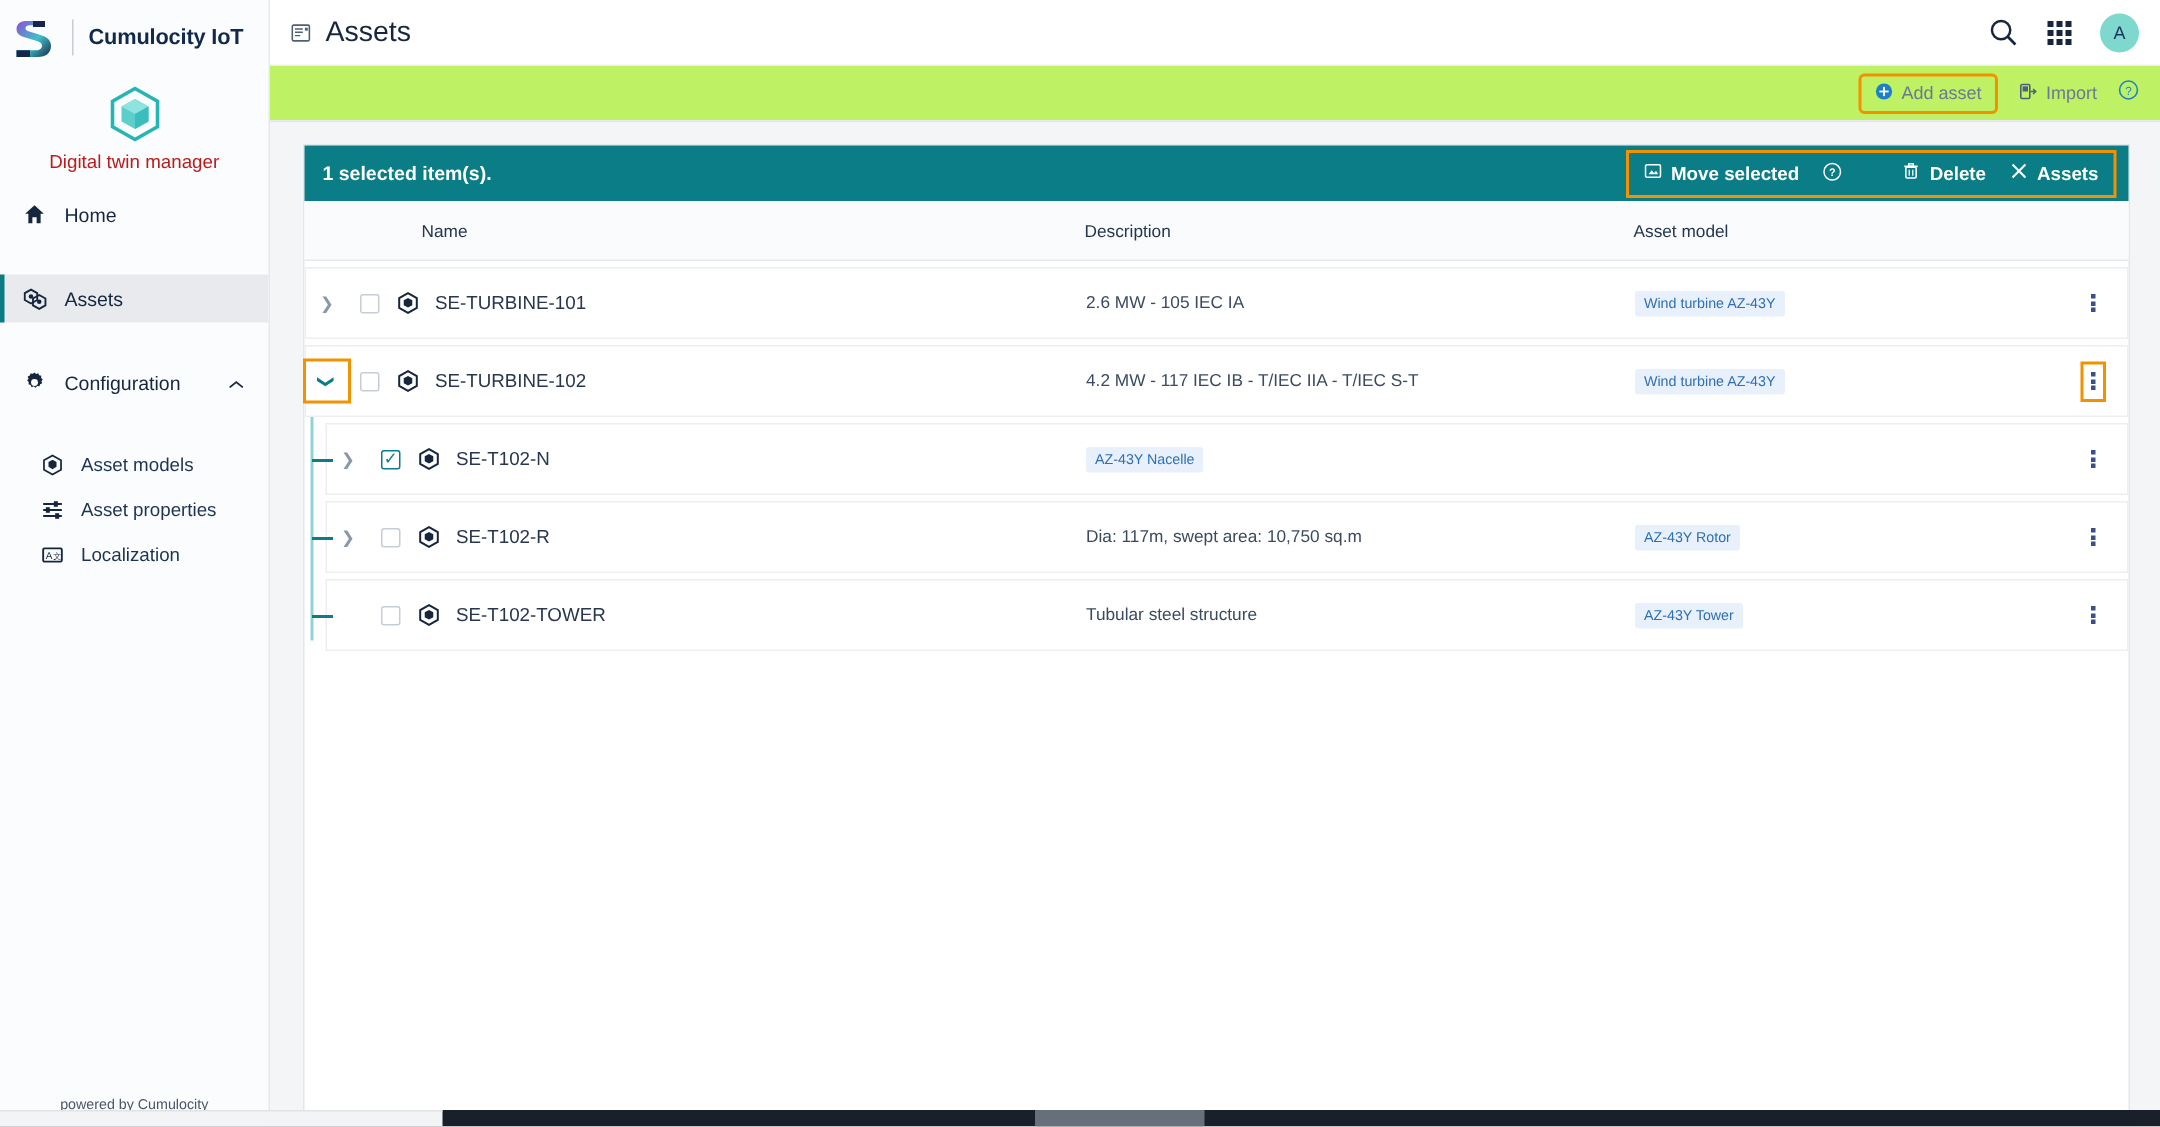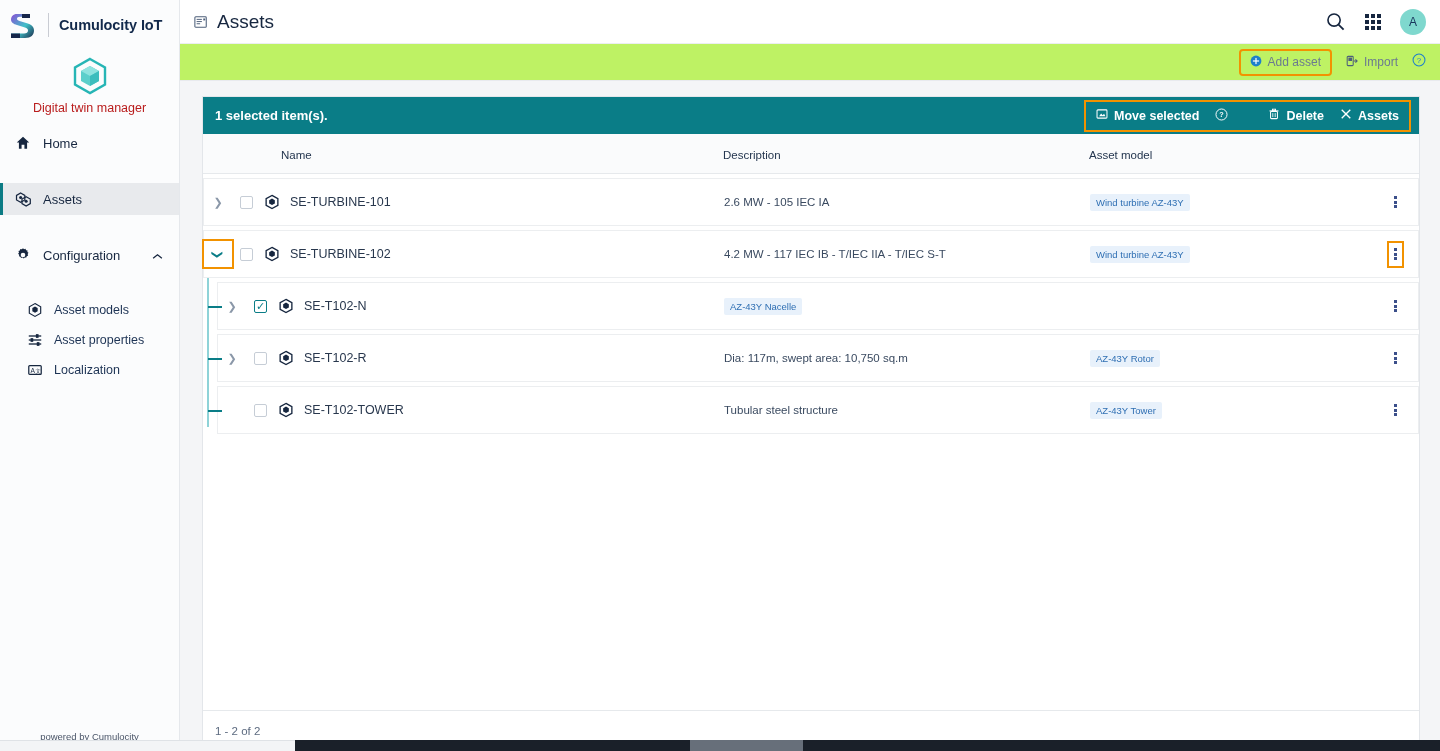--- a/index.html
+++ b/index.html
@@ -578,23 +578,20 @@
                   <i class="dot"></i>
                   <i class="dot"></i>
                   <i class="dot"></i>
                 </span>
             </span>
           </div>
         </div>
 
       </div>
 
-      <div class="tfoot">
-        <span>1 - 2 of 2</span>
-      </div>
 
     </div>
   </div>
 </div>
 
 <div class="winscroll">
   <div class="track-left"></div>
   <div class="thumb"></div>
 </div>
 

